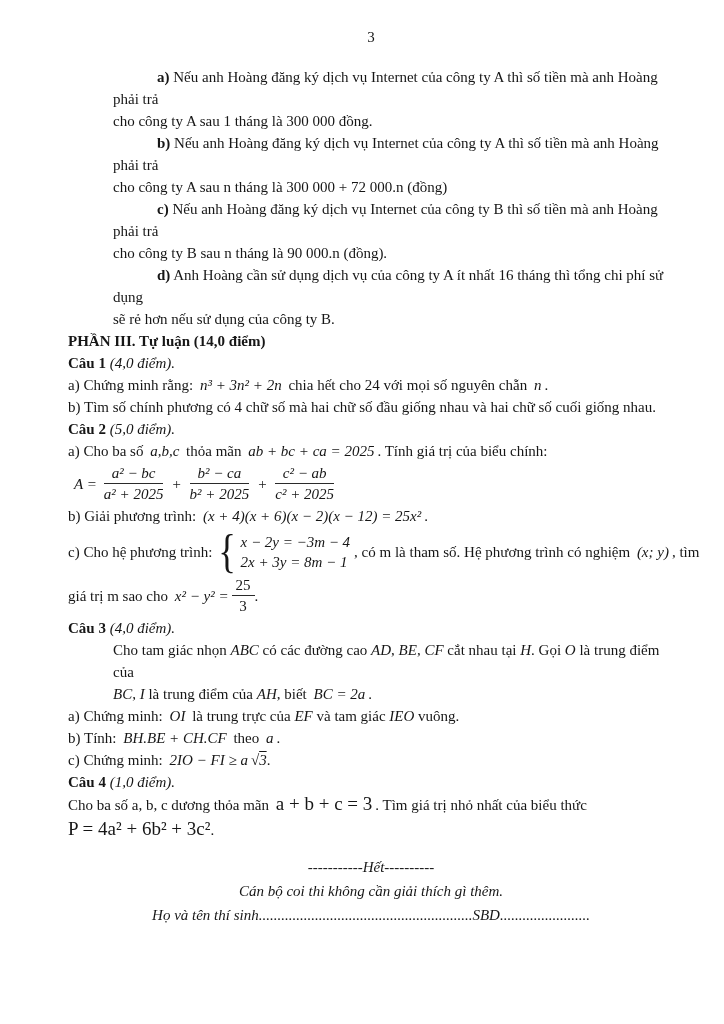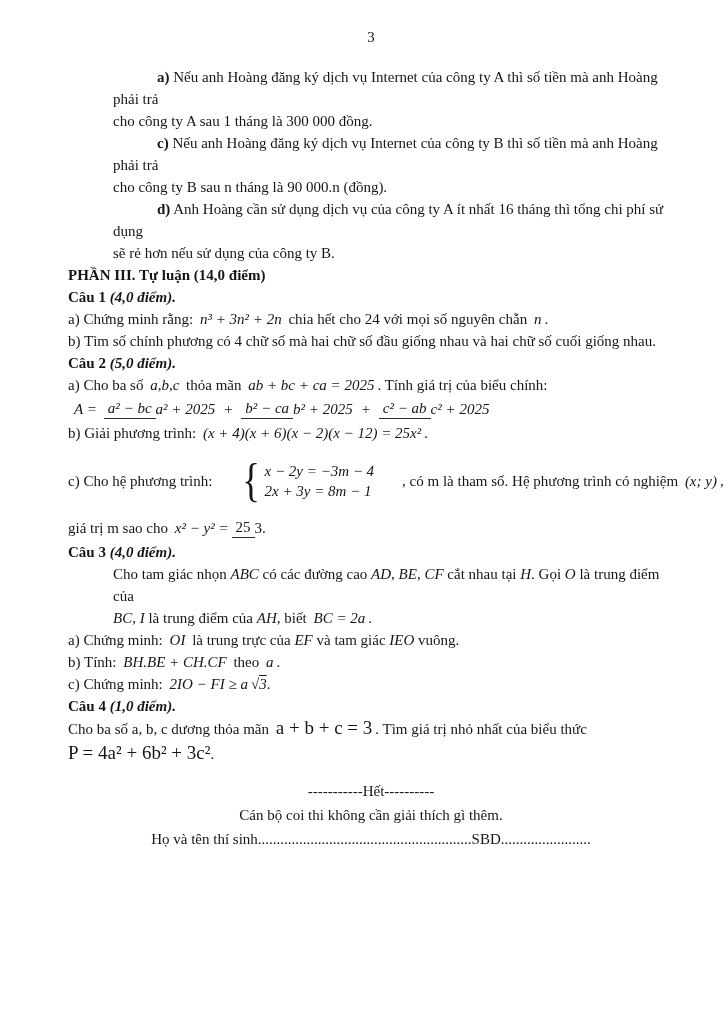--- a/index.html
+++ b/index.html
@@ -8,55 +8,57 @@
     box-sizing:border-box;width:724px;height:1024px;
     padding:26px 50px 0 68px;
     font-family:"Liberation Serif","DejaVu Serif",serif;
     font-size:15px;line-height:22px;color:#161616;
   }
   p{margin:0;}
   .pageno{text-align:center;margin-bottom:18px;}
   .para{white-space:pre-line;margin-left:45px;}
   .indent{text-indent:44px;}
   b{font-weight:bold;}
-  .bi{font-weight:bold;font-style:italic;}
+  .bi{font-weight:normal;font-style:italic;}
   .heading-bold{font-weight:bold;}
   i{font-style:italic;}
   .m{margin:0 3px;}
   .ol{text-decoration:overline;}
   .lg{font-size:19px;}
   .formula-line{
     display:flex;align-items:center;gap:7px;
     margin:2px 0 2px 6px;font-style:italic;font-size:15px;
   }
-  .frac{display:inline-flex;flex-direction:row;text-align:center;line-height:18px;}
+  .frac{display:inline-flex;flex-direction:column;text-align:center;line-height:18px;}
   .fnum{display:block;border-bottom:1px solid #2a2a2a;padding:0 4px 1px;}
   .fden{display:block;padding-top:1px;}
   .op{margin:0 1px;}
-  .sys-row{display:flex;align-items:center;flex-wrap:nowrap;white-space:nowrap;margin:16px 0;gap:24px;}
+  .sys-row{display:flex;align-items:center;flex-wrap:nowrap;white-space:nowrap;margin:4px 0;}
   .system{display:inline-flex;align-items:center;margin:0 4px;}
   .brace{font-size:46px;line-height:0.9;transform:scaleX(0.8);font-weight:normal;}
   .eqs{display:flex;flex-direction:column;line-height:20px;font-style:italic;margin-left:2px;}
   .frac-row{display:flex;align-items:center;margin:2px 0;}
   .pline{line-height:26px;}
   .center{text-align:center;}
-  .footer-it{}
+  .footer-it{font-style:italic;}
   .footer-start{margin-top:12px;line-height:24px;}
   .footer-line{line-height:24px;}
 </style>
 </head>
 <body>
 
 <div class="page">
 
   <p class="pageno">3</p>
 
   <p class="para indent"><b>a)</b> <span>Nếu anh Hoàng đăng ký dịch vụ Internet của công ty A thì số tiền mà anh Hoàng phải trả
 cho công ty A sau 1 tháng là 300 000 đồng.</span></p>
 
+  <p class="para indent"><b>b)</b> <span>Nếu anh Hoàng đăng ký dịch vụ Internet của công ty A thì số tiền mà anh Hoàng phải trả
+cho công ty A sau n tháng là 300 000 + 72 000.n (đồng)</span></p>
 
   <p class="para indent"><b>c)</b> <span>Nếu anh Hoàng đăng ký dịch vụ Internet của công ty B thì số tiền mà anh Hoàng phải trả
 cho công ty B sau n tháng là 90 000.n (đồng).</span></p>
 
   <p class="para indent"><b>d)</b> <span>Anh Hoàng cần sử dụng dịch vụ của công ty A ít nhất 16 tháng thì tổng chi phí sử dụng
 sẽ rẻ hơn nếu sử dụng của công ty B.</span></p>
 
   <p class="heading-bold">PHẦN III. Tự luận (14,0 điểm)</p>
 
   <p><b>Câu 1</b> <span class="bi">(4,0 điểm).</span></p>

